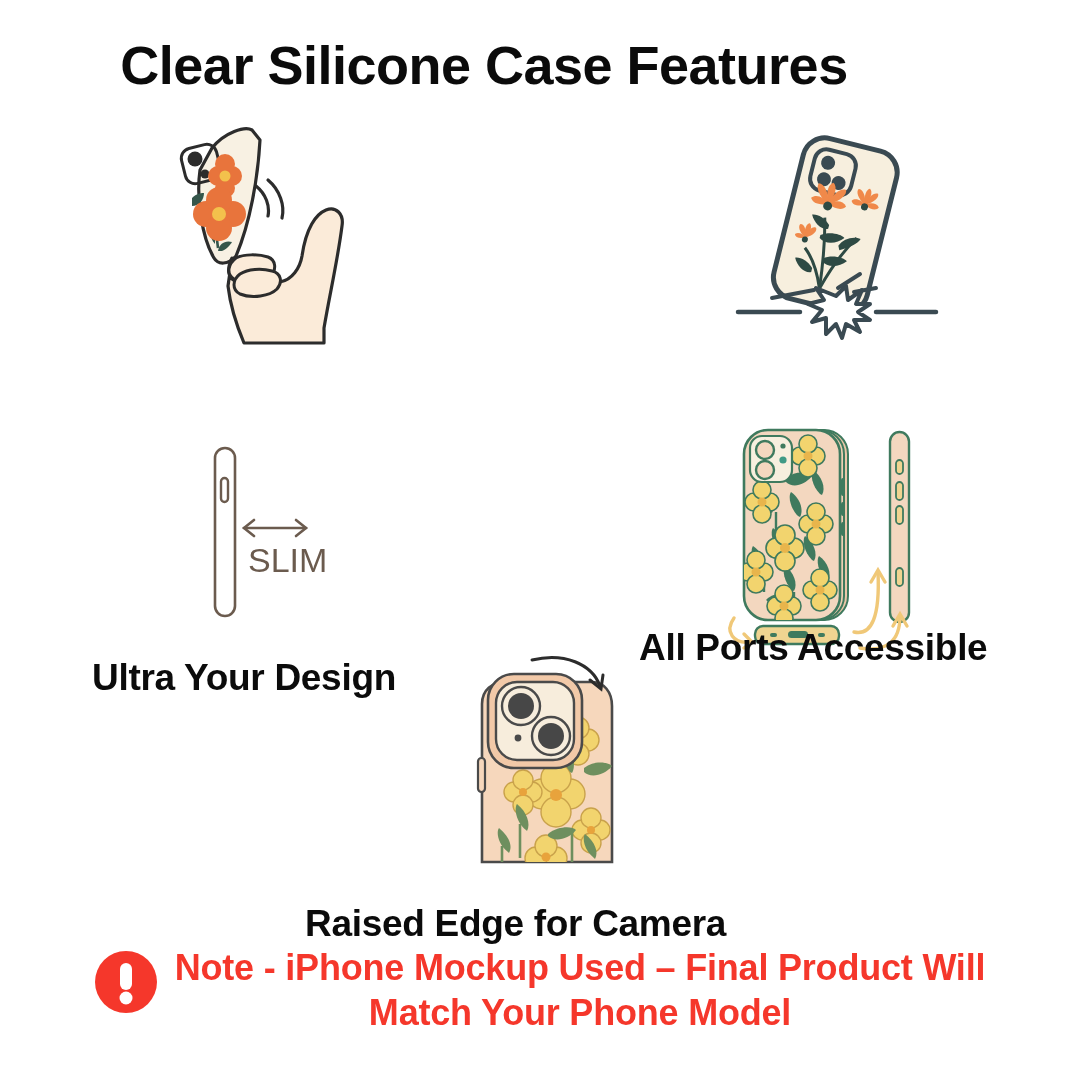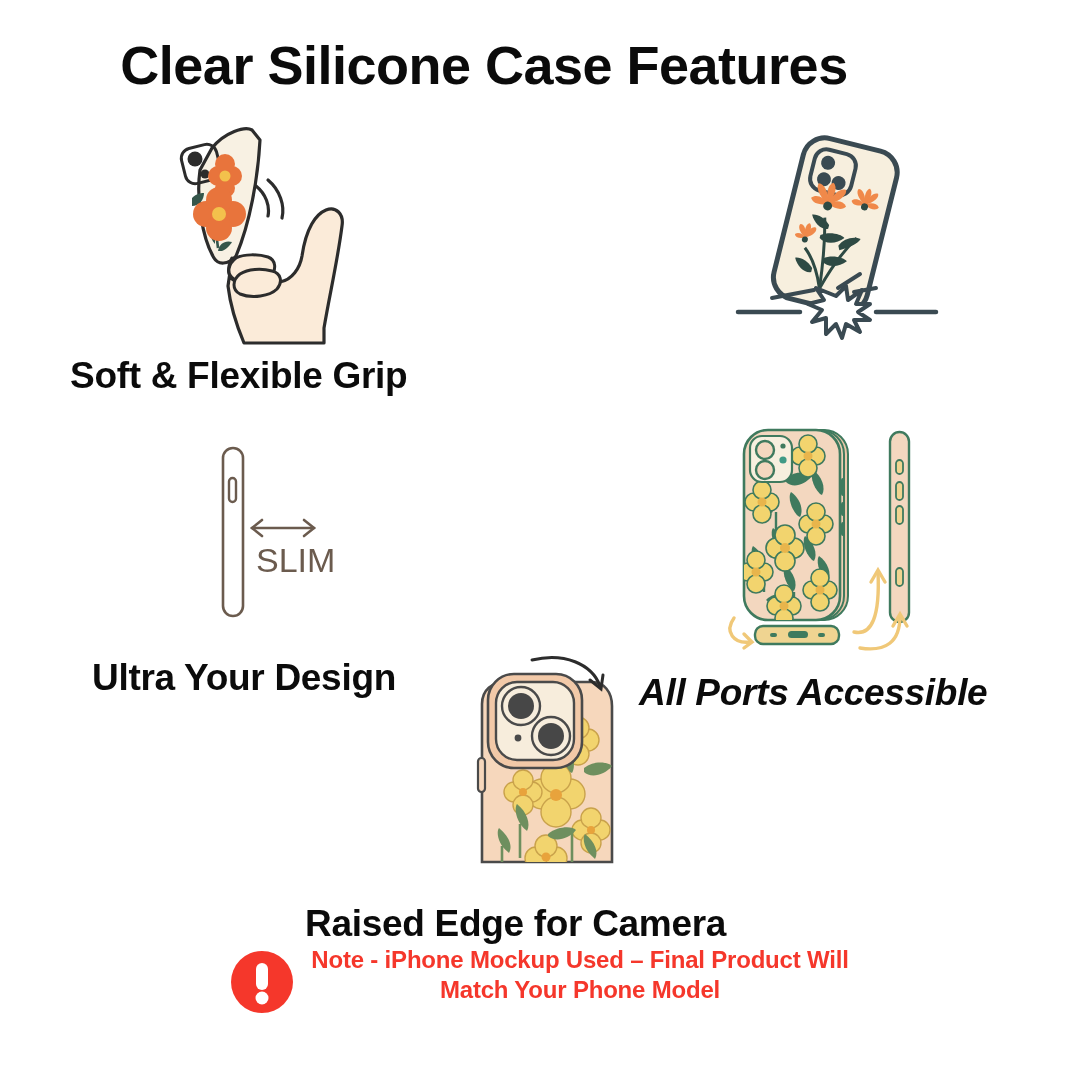--- a/index.html
+++ b/index.html
@@ -21,45 +21,45 @@
 
   .label{
     position:absolute;
     font-size:37px;font-weight:bold;color:#0b0b0b;
     white-space:nowrap;
     letter-spacing:-0.3px;
   }
   .lbl-grip{left:70px;top:355px;}
   .lbl-shock{left:641px;top:348px;}
   .lbl-slim{left:92px;top:657px;}
-  .lbl-ports{left:639px;top:672px;font-style:italic;}
+  .lbl-ports{left:639px;top:627px;}
   .lbl-camera{left:305px;top:868px;margin-top:35px;}
 
   .art{position:absolute;}
   .art svg{display:block;overflow:visible;}
 
   .art-grip{left:140px;top:118px;width:230px;height:225px;}
   .art-shock{left:728px;top:120px;width:215px;height:220px;}
-  .art-slim{left:192px;top:430px;width:170px;height:200px;}
+  .art-slim{left:184px;top:430px;width:170px;height:200px;}
   .art-ports{left:708px;top:420px;width:235px;height:232px;}
   .art-camera{left:452px;top:662px;width:195px;height:200px;}
 
   .note{
     position:absolute;left:0;top:945px;width:1080px;
     text-align:center;
   }
   .note-row{
     display:flex;align-items:flex-start;justify-content:center;
     gap:18px;
   }
   .note-icon{
     flex:0 0 auto;margin-top:6px;
   }
   .note-text{
-    font-size:24px;font-weight:bold;color:#F5372B;
+    font-size:36px;font-weight:bold;color:#F5372B;
     line-height:1.25;max-width:880px;text-align:center;
     letter-spacing:-0.2px;
   }
 </style>
 </head>
 <body>
 
 <div class="stage">
 
   <div class="title">Clear Silicone Case Features</div>
@@ -98,21 +98,20 @@
 
         <path d="M128,62 C140,72 145,88 142,100" stroke="#2C2C2C" stroke-width="3.2" fill="none" stroke-linecap="round"></path>
         <path d="M116,68 C126,76 130,88 128,98" stroke="#2C2C2C" stroke-width="3.2" fill="none" stroke-linecap="round"></path>
 
         <path d="M92,140 C86,152 88,162 98,164 L140,164 C152,162 160,150 162,138 C166,110 176,96 186,92 C196,88 204,96 202,108 C198,140 190,175 184,210 L184,225 L104,225 C96,206 90,185 88,168 Z" fill="#FBEBD9" stroke="#2C2C2C" stroke-width="3.2" stroke-linejoin="round"></path>
         <path d="M96,140 C88,146 86,156 94,161 C104,166 122,164 130,158 C137,152 136,142 128,139 C118,136 104,136 96,140 Z" fill="#FBEBD9" stroke="#2C2C2C" stroke-width="3"></path>
         <path d="M100,156 C92,162 92,172 100,176 C112,181 130,178 137,171 C143,164 141,155 132,153 C121,150 108,151 100,156 Z" fill="#FBEBD9" stroke="#2C2C2C" stroke-width="3"></path>
       </g>
     </svg>
   </div>
-  <div class="label lbl-grip">Soft &amp; Flexible Grip</div>
 
   <div class="art art-shock">
     <svg viewBox="0 0 215 220" width="215" height="220">
       <g>
         <g transform="rotate(14 105 110)">
           <rect x="58" y="22" width="96" height="165" rx="22" fill="#F7EFDE" stroke="#3A4A52" stroke-width="5"></rect>
           <rect x="70" y="33" width="42" height="42" rx="12" fill="none" stroke="#3A4A52" stroke-width="4"></rect>
           <circle cx="84" cy="46" r="7" fill="#3A4A52"></circle>
           <circle cx="84" cy="63" r="7" fill="#3A4A52"></circle>
           <circle cx="99" cy="63" r="7" fill="#3A4A52"></circle>

